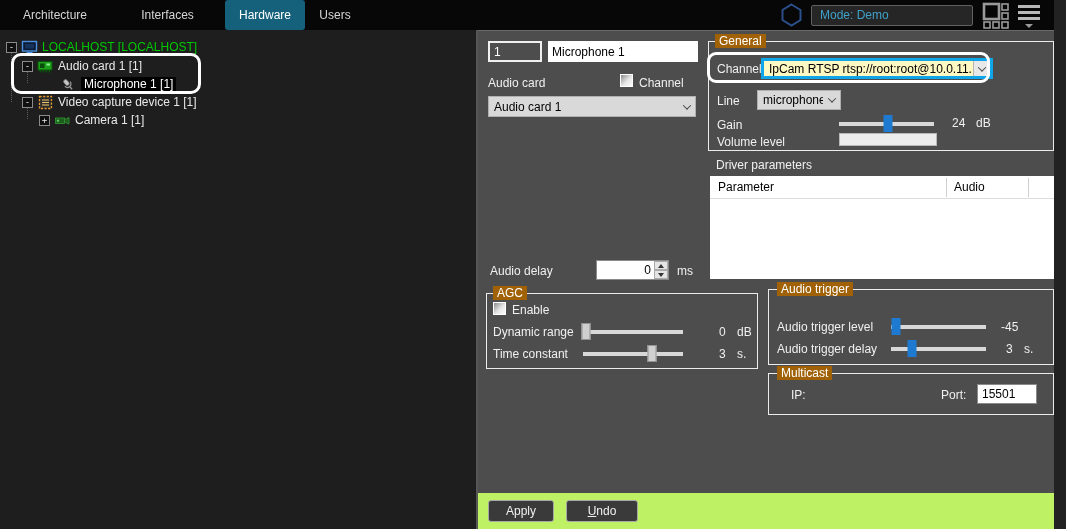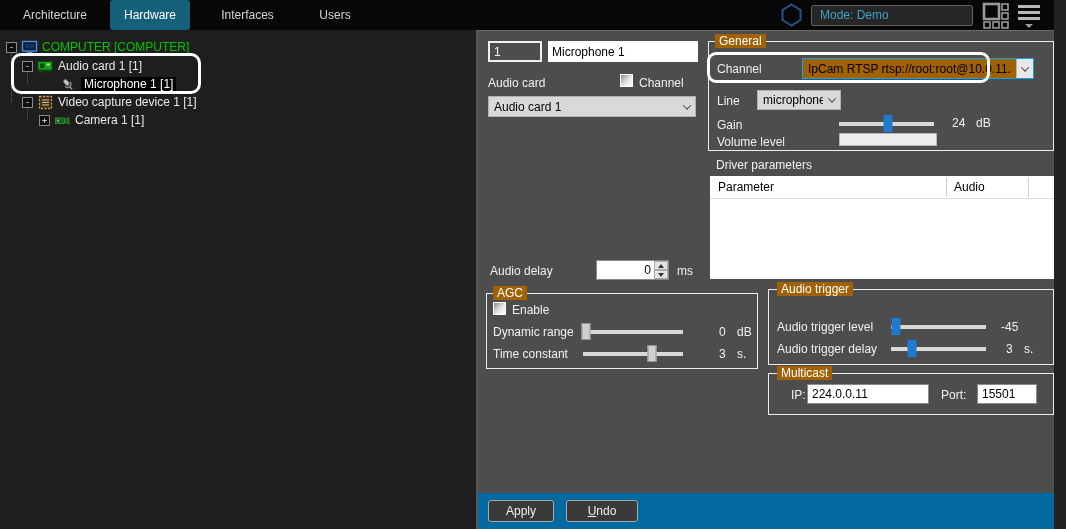--- a/index.html
+++ b/index.html
@@ -33,21 +33,21 @@
   .hl-box { position:absolute; border:3px solid #fff; border-radius:10px; pointer-events:none; }
   
   .main-panel { position:absolute; left:478px; top:30px; width:588px; height:463px; background:#4d4d4d; border-top:1px solid #6a6a6a; }
   .lab { position:absolute; color:#f0f0f0; white-space:nowrap; }
   .field-dark { position:absolute; border:2px solid #f0f0f0; background:transparent; color:#fff; font-family:inherit; font-size:12px; padding:0 4px; outline:none; }
   .field-white { position:absolute; border:1px solid #8a8a8a; background:#fff; color:#000; font-family:inherit; font-size:12px; padding:0 4px; outline:none; }
   .checkbox { position:absolute; width:13px; height:13px; border:1px solid #fff;
     background:linear-gradient(135deg,#8a8a8a 0%,#e6e6e6 55%,#fdfdfd 100%); }
   .combo { position:absolute; display:flex; align-items:center; cursor:default; }
   .combo.gray { background:#d9d9d9; border:1px solid #b0b0b0; }
-  .combo.white { background:#a16207; border:1px solid #0ea5e9;margin-left:41px; }
+  .combo.white { background:#fef9c3; border:3px solid #0ea5e9; }
   .combo-text { flex:1; color:#000; padding:0 5px; white-space:nowrap; overflow:hidden; }
   .combo-btn { width:17px; align-self:stretch; display:flex; align-items:center; justify-content:center; }
   .combo.white .combo-btn { background:#e8e8e8; border-left:1px solid #b5b5b5; }
   .chev { width:6px; height:6px; border-right:1.5px solid #444; border-bottom:1.5px solid #444; transform:rotate(45deg) translate(-1px,-1px); }
   .group { position:absolute; border:1px solid #ececec; }
   .group-title { position:absolute; top:-8px; left:6px; background:#a16207; padding:0 4px; color:#fff; }
   .slider { position:absolute; height:4px; background:#d8d8d8; }
   .thumb { position:absolute; top:-7px; width:9px; height:17px; transform:translateX(-50%); }
   .thumb.blue { background:#1e7ad0; }
   .thumb.gray { background:#cfcfcf; border:1px solid #939393; }
@@ -56,39 +56,39 @@
   .spin-val { flex:1; text-align:right; color:#000; padding:2px 3px; }
   .spin-btns { width:14px; display:flex; flex-direction:column; }
   .spin-b { flex:1; background:#e4e4e4; border:1px solid #aaa; display:flex; align-items:center; justify-content:center; }
   .tri-up { width:0; height:0; border-left:3px solid transparent; border-right:3px solid transparent; border-bottom:4px solid #333; }
   .tri-dn { width:0; height:0; border-left:3px solid transparent; border-right:3px solid transparent; border-top:4px solid #333; }
   .dtable { position:absolute; background:#fff; }
   .dtable-header { position:relative; height:23px; border-bottom:1px solid #dcdcdc; }
   .dtable-header .col { position:absolute; top:4px; color:#000; }
   .col-div { position:absolute; top:2px; height:19px; width:1px; background:#cfcfcf; }
   
-  .footer { position:absolute; left:478px; top:493px; width:588px; height:36px; background:#0369a1;padding-left:40px; }
+  .footer { position:absolute; left:478px; top:493px; width:588px; height:36px; background:#bef264;padding-left:40px; }
   .btn { position:absolute; height:22px; background:#3a3a3a; border:1px solid #a8a8a8; border-radius:3px;
     color:#f0f0f0; font-family:inherit; font-size:12px; display:flex; align-items:center; justify-content:center; cursor:default; }
   .accel { text-decoration:underline; }
 </style>
 </head>
 <body>
 
 <div class="app">
 
   <div class="topbar">
     <div class="tab t0">
         <span>Architecture</span>
       </div>
+    <div class="tab t2">
+        <span>Interfaces</span>
+      </div>
     <div class="tab t1 active">
         <span>Hardware</span>
-      </div>
-    <div class="tab t2">
-        <span>Interfaces</span>
       </div>
     <div class="tab t3">
         <span>Users</span>
       </div>
 
     <div class="topbar-right">
       <span style="display:flex;">
         <svg width="21" height="24" viewBox="0 0 21 24">
             <polygon points="10.5,1.5 19.5,7 19.5,17 10.5,22.5 1.5,17 1.5,7" fill="none" stroke="#2b4f8a" stroke-width="2"></polygon>
           </svg>
@@ -120,21 +120,21 @@
 
     <div class="tree-row" style="left:6px; top:8px;">
       <span class="expander">-</span>
       <span class="ticon">
         <svg width="17" height="15" viewBox="0 0 17 15">
           <rect x="1.5" y="1.5" width="14" height="9.5" fill="#0c1c36" stroke="#4a8fe0" stroke-width="1.4"></rect>
           <rect x="4" y="4" width="9" height="4.5" fill="#16335c"></rect>
           <rect x="5.5" y="12" width="6" height="1.8" fill="#4a8fe0"></rect>
         </svg>
       </span>
-      <span class="tree-label root">COMPUTER [COMPUTER]</span>
+      <span class="tree-label root">LOCALHOST [LOCALHOST]</span>
     </div>
 
     <div class="tree-row" style="left:22px; top:27px;">
       <span class="expander">-</span>
       <span class="ticon">
         <svg width="17" height="15" viewBox="0 0 17 15">
           <rect x="1" y="2.5" width="14" height="8.5" fill="#1da11d" stroke="#0b520b"></rect>
           <rect x="3" y="4.5" width="4.5" height="4.5" fill="#0a4d0a"></rect>
           <rect x="9.5" y="4.5" width="3.5" height="2" fill="#8cf08c"></rect>
           <rect x="2.5" y="11" width="1.6" height="2.5" fill="#0b520b"></rect>
@@ -293,21 +293,20 @@
       <div class="slider" style="left:122px; top:57px; width:95px;">
         <span class="thumb blue" style="left: 22%;"></span>
       </div>
       <span class="lab" style="left:237px; top:52px;">3</span>
       <span class="lab" style="left:255px; top:52px;">s.</span>
     </div>
 
     <div class="group" style="left:290px; top:342px; width:286px; height:42px;">
       <span class="group-title" style="left:8px;">Multicast</span>
       <span class="lab" style="left:22px; top:14px;">IP:</span>
-      <input class="field-white" style="left: 38px; top: 10px; width: 122px; height: 20px;" readonly="" value="224.0.0.11">
       <span class="lab" style="left:172px; top:14px;">Port:</span>
       <input class="field-white" style="left: 208px; top: 10px; width: 60px; height: 20px;" readonly="" value="15501">
     </div>
   </div>
 
   <div class="footer">
     <button class="btn" style="left:10px; top:7px; width:66px;">
       <span>Apply</span>
     </button>
     <button class="btn" style="left:88px; top:7px; width:72px;">

